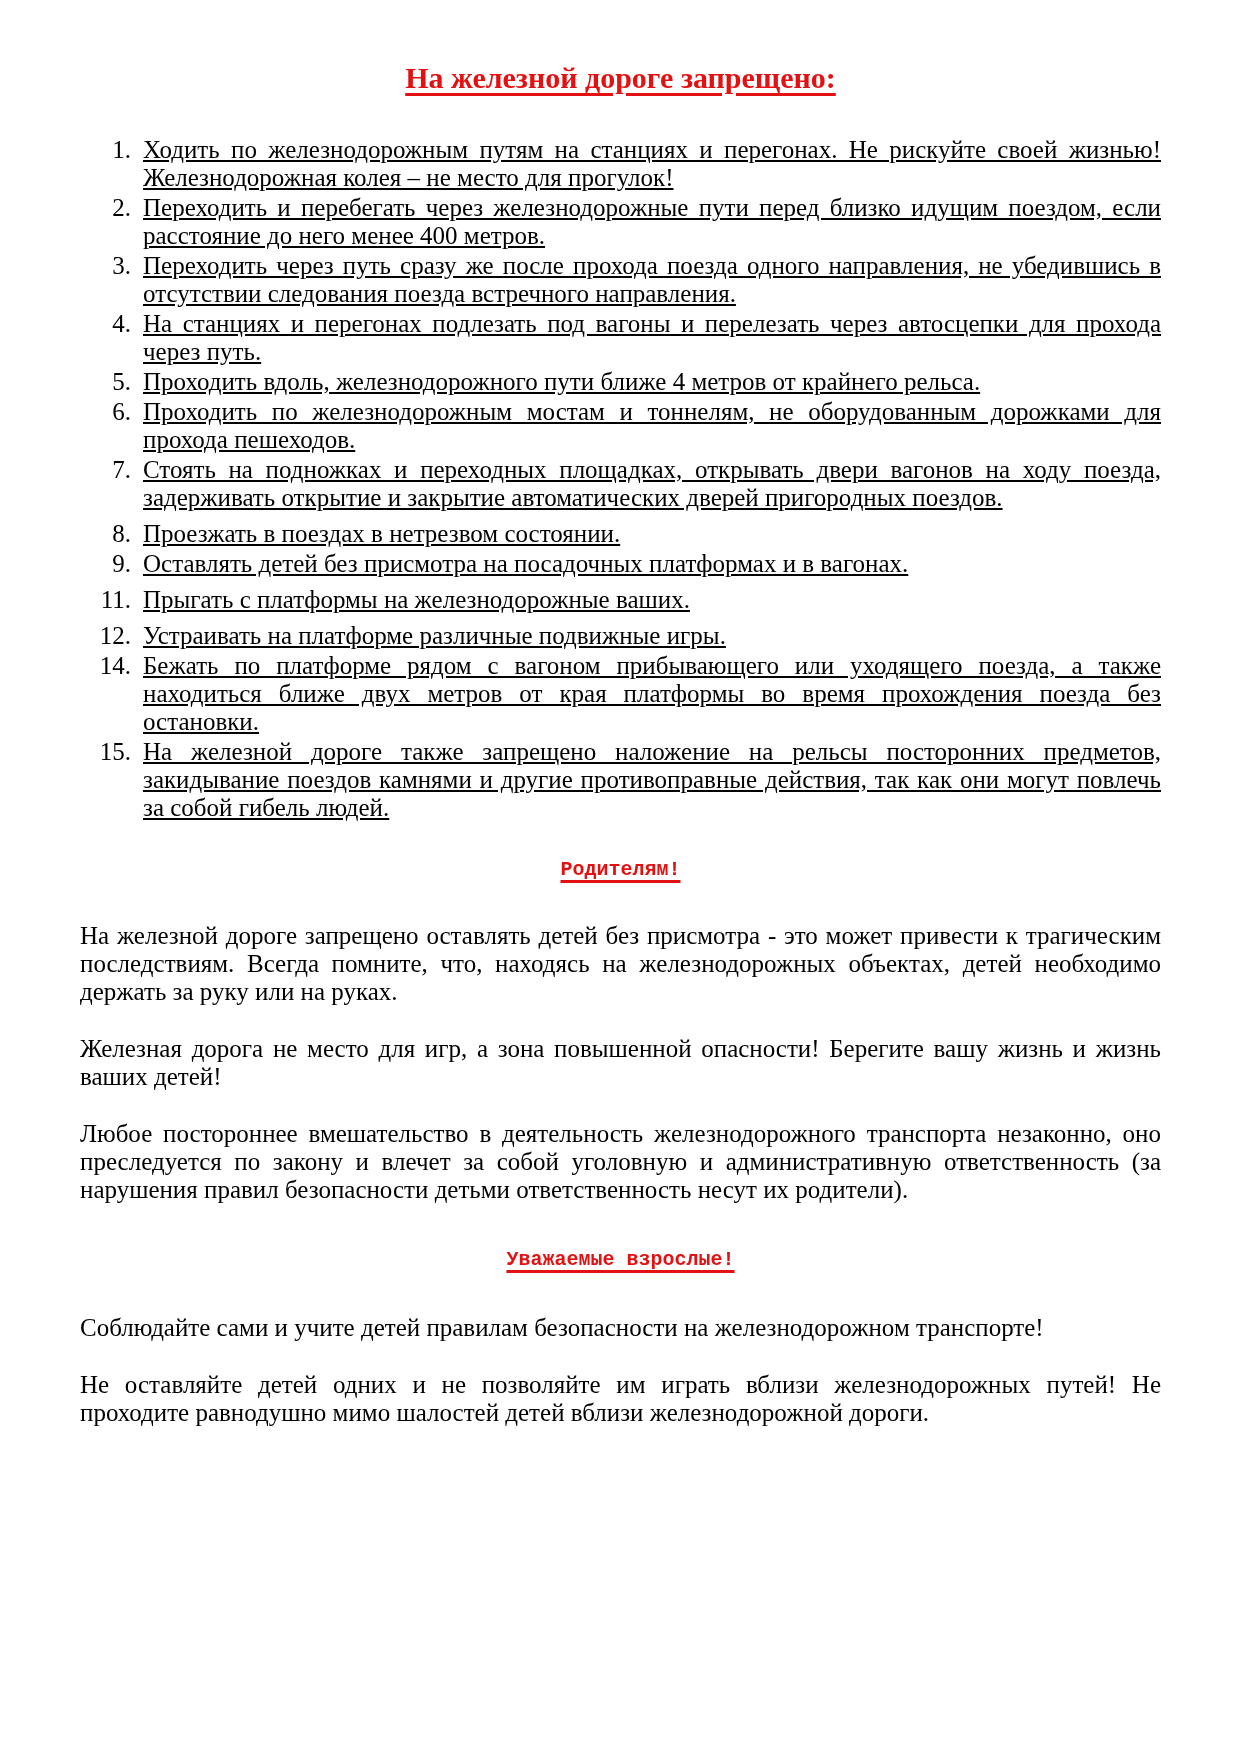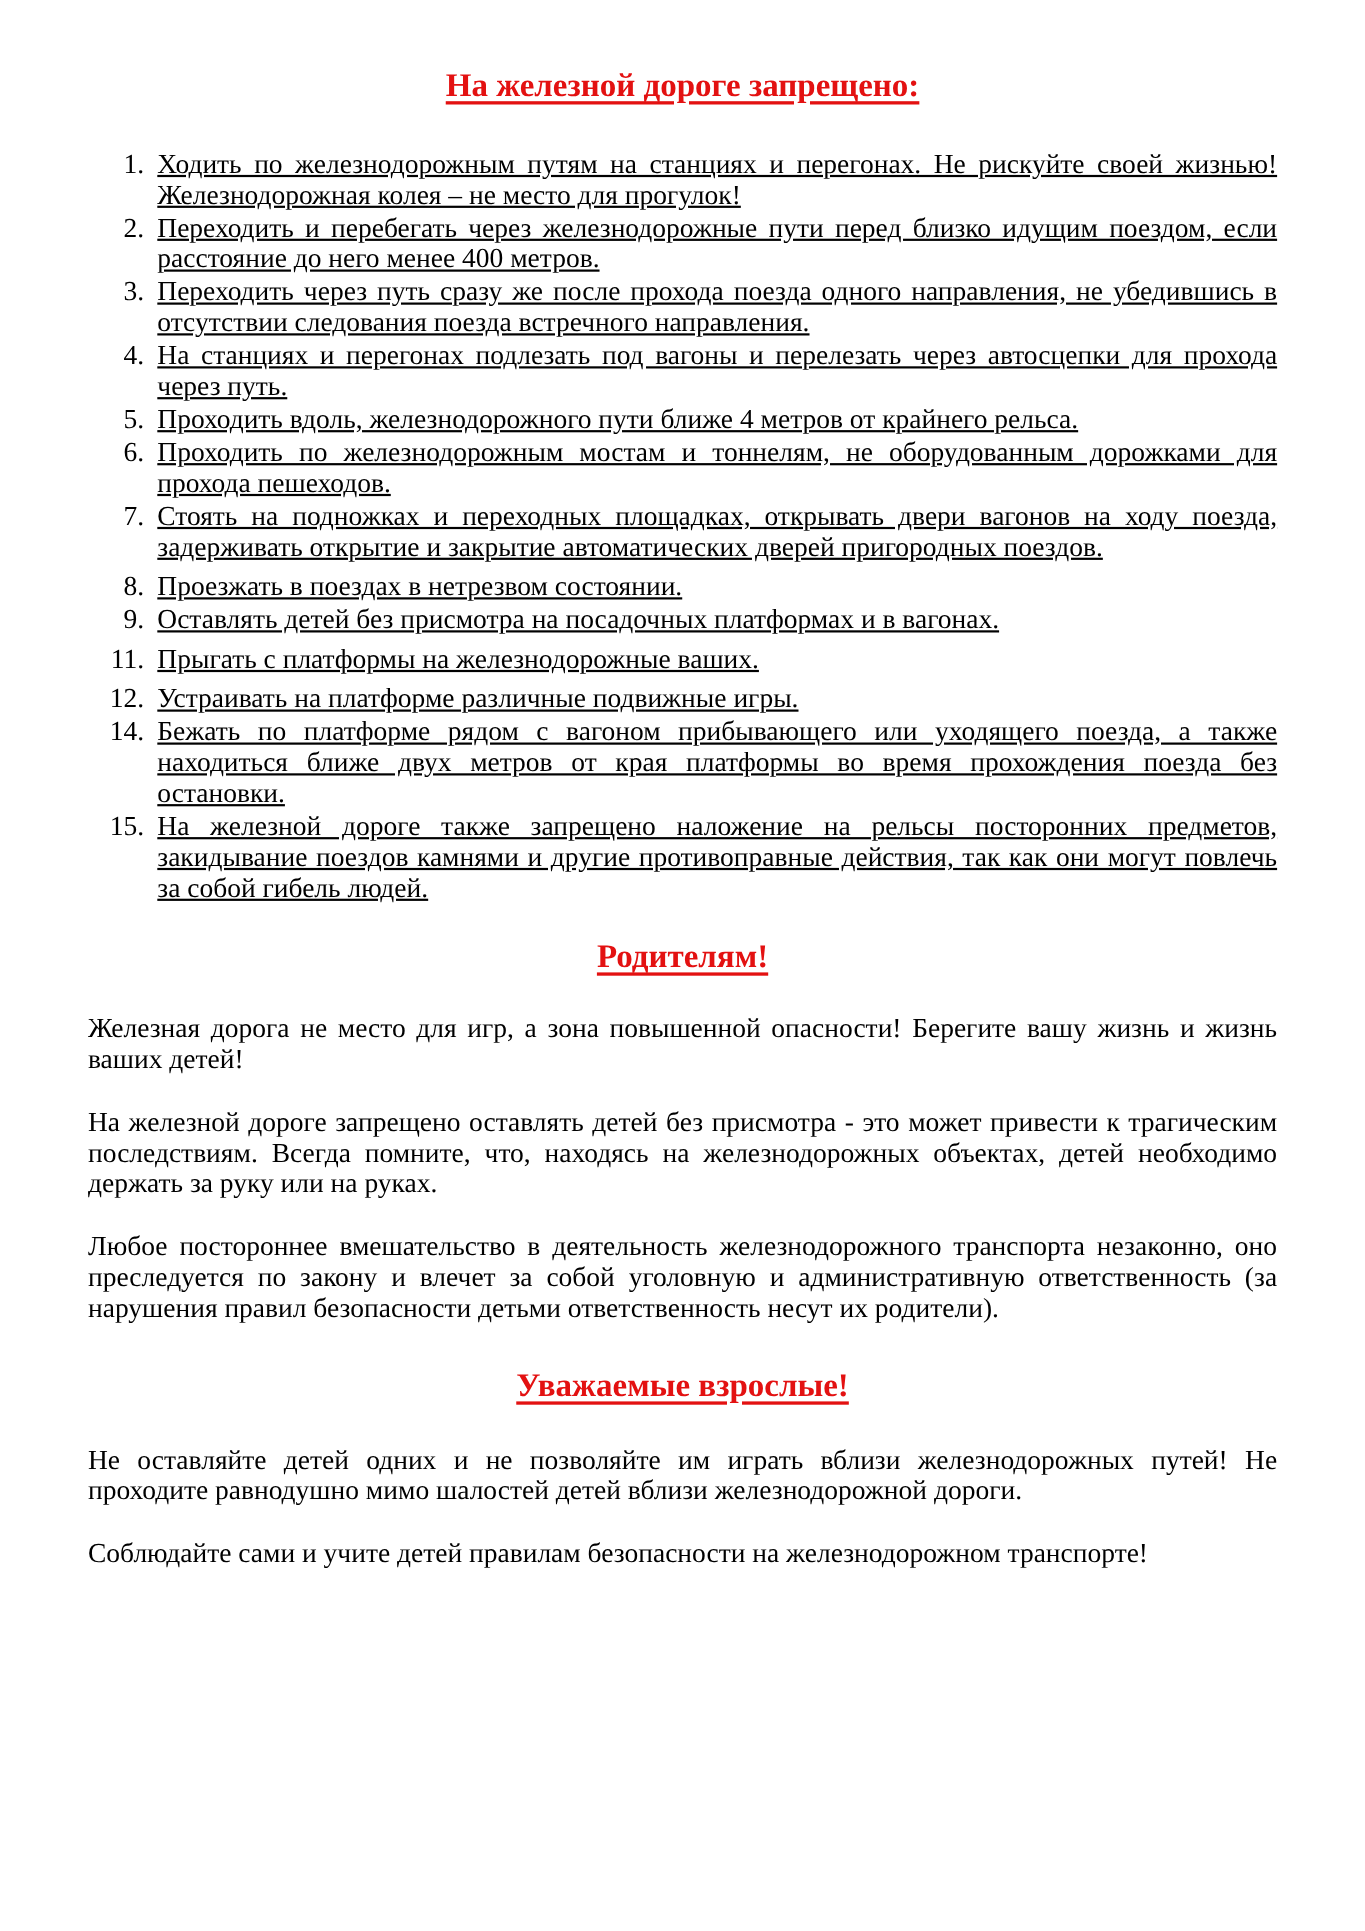--- a/index.html
+++ b/index.html
@@ -44,30 +44,31 @@
     width: 63px;
   }
   .list-item .txt {
     flex: 1 1 auto;
     text-align: justify;
     text-align-last: left;
     text-decoration: underline;
   }
   .gap-before { margin-top: 8px; }
   .section-heading {
-    font-size: 30px;
+    font-size: 20px;
     line-height: 36px;
     font-weight: bold;
     color: var(--heading-red);
     text-align: center;
     text-decoration: underline;
     text-decoration-thickness: 3px;
     text-underline-offset: 5px;
     margin-top: 30px;
     margin-bottom: 34px;
+    font-family: Liberation Mono, monospace;
   }
   .section-heading.second {
     margin-top: 38px;
     margin-bottom: 36px;
   }
   .body-par {
     text-align: justify;
     text-align-last: left;
     margin-bottom: 29px;
   }
@@ -129,22 +130,22 @@
       <span class="txt">Бежать по платформе рядом с вагоном прибывающего или уходящего поезда, а также находиться ближе двух метров от края платформы во время прохождения поезда без остановки.</span>
     </div>
     <div class="list-item">
       <span class="num">15.</span>
       <span class="txt">На железной дороге также запрещено наложение на рельсы посторонних предметов, закидывание поездов камнями и другие противоправные действия, так как они могут повлечь за собой гибель людей.</span>
     </div>
   </div>
 
   <h2 class="section-heading">Родителям!</h2>
 
+  <p class="body-par">На железной дороге запрещено оставлять детей без присмотра - это может привести к трагическим последствиям. Всегда помните, что, находясь на железнодорожных объектах, детей необходимо держать за руку или на руках.</p>
   <p class="body-par">Железная дорога не место для игр, а зона повышенной опасности! Берегите вашу жизнь и жизнь ваших детей!</p>
-  <p class="body-par">На железной дороге запрещено оставлять детей без присмотра - это может привести к трагическим последствиям. Всегда помните, что, находясь на железнодорожных объектах, детей необходимо держать за руку или на руках.</p>
   <p class="body-par">Любое постороннее вмешательство в деятельность железнодорожного транспорта незаконно, оно преследуется по закону и влечет за собой уголовную и административную ответственность (за нарушения правил безопасности детьми ответственность несут их родители).</p>
 
   <h2 class="section-heading second">Уважаемые взрослые!</h2>
 
+  <p class="body-par">Соблюдайте сами и учите детей правилам безопасности на железнодорожном транспорте!</p>
   <p class="body-par">Не оставляйте детей одних и не позволяйте им играть вблизи железнодорожных путей! Не проходите равнодушно мимо шалостей детей вблизи железнодорожной дороги.</p>
-  <p class="body-par">Соблюдайте сами и учите детей правилам безопасности на железнодорожном транспорте!</p>
 
 </div>
 
 </body></html>

